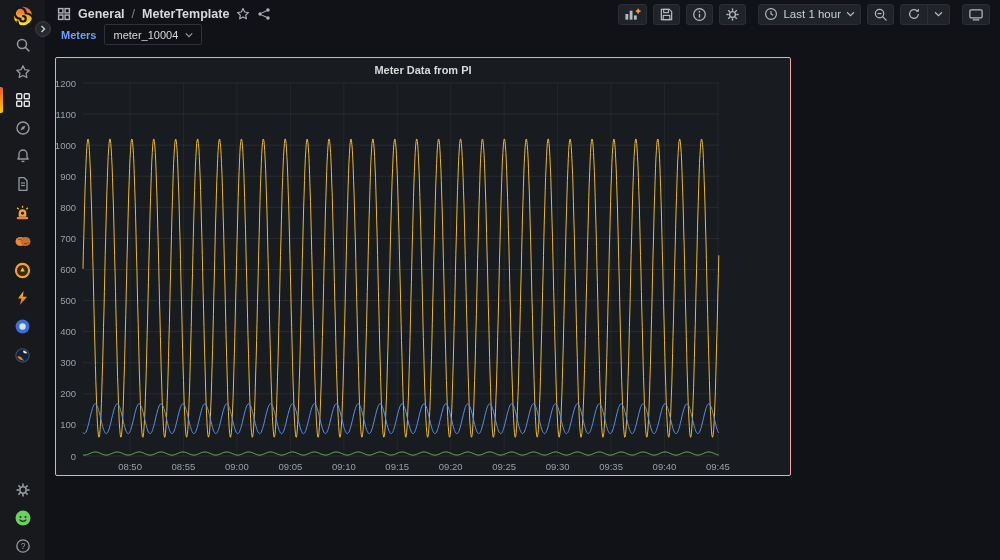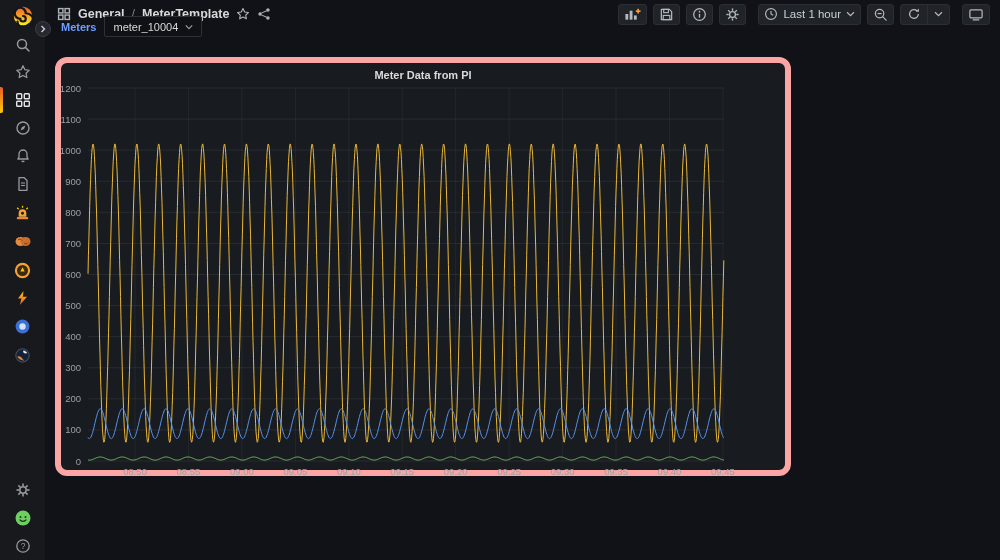--- a/index.html
+++ b/index.html
@@ -24,27 +24,27 @@
   .crumb-div { font-size:12.5px; color:#7b8087; }
   .crumb-star, .crumb-share { color:#aeb4ba; display:flex; cursor:pointer; }
   .toolbar { display:flex; align-items:center; gap:6px; }
   .tbtn { height:21px; min-width:25px; padding:0 5px; border-radius:3px; background:#202328; border:1px solid #2b2e35;
     display:flex; align-items:center; justify-content:center; gap:5px; color:#b4bac0; font-size:11.5px; cursor:pointer; }
   .tbtn .lbl { color:#c7d0d9; font-weight:500; white-space:nowrap; }
   .tgroup { display:flex; align-items:stretch; border-radius:3px; background:#202328; border:1px solid #2b2e35; }
   .tgroup .seg { display:flex; align-items:center; justify-content:center; padding:0 6px; height:19px; color:#b4bac0; cursor:pointer; }
   .tgroup .seg + .seg { border-left:1px solid #2b2e35; }
   
-  .subnav { position:absolute; left:45px; top:12px; width:955px; height:29px; display:flex; align-items:center; gap:8px; padding-left:16px; }
+  .subnav { position:absolute; left:45px; top:20px; width:955px; height:29px; display:flex; align-items:center; gap:8px; padding-left:16px; }
   .var-label { font-size:11px; font-weight:700; color:#6e9fff; cursor:default; }
   .var-box { height:21px; padding:0 8px; border:1px solid #2e3138; border-radius:2px; background:#0f1115;
     color:#d8d9da; font-size:11px; display:flex; align-items:center; gap:7px; cursor:pointer; }
   .var-box .caret { color:#9aa0a6; display:flex; }
   
-  .panel { position:absolute; left:55px; top:57px; width:736px; height:419px; background:#181b1f; border:6px solid #fca5a5; border-radius:12px; }
+  .panel { position:absolute; left:55px; top:57px; width:736px; height:419px; background:#181b1f; border:1px solid #fca5a5; border-radius:2px; }
   .panel-title { position:absolute; top:6px; left:0; right:0; text-align:center; font-size:11px; font-weight:700; color:#d8d9da; cursor:pointer; }
   .legend { position:absolute; right:8px; top:19px; display:flex; flex-direction:column; gap:0; }
   .legend-item { display:flex; align-items:center; gap:5px; height:13px; font-size:9.5px; color:#c7d0d9; cursor:pointer; }
   .legend-swatch { display:inline-block; width:14px; height:2px; border-radius:1px; }
   .chart-svg { position:absolute; left:0; top:0; }
 </style>
 </head>
 <body>
 
 <div class="screen">

